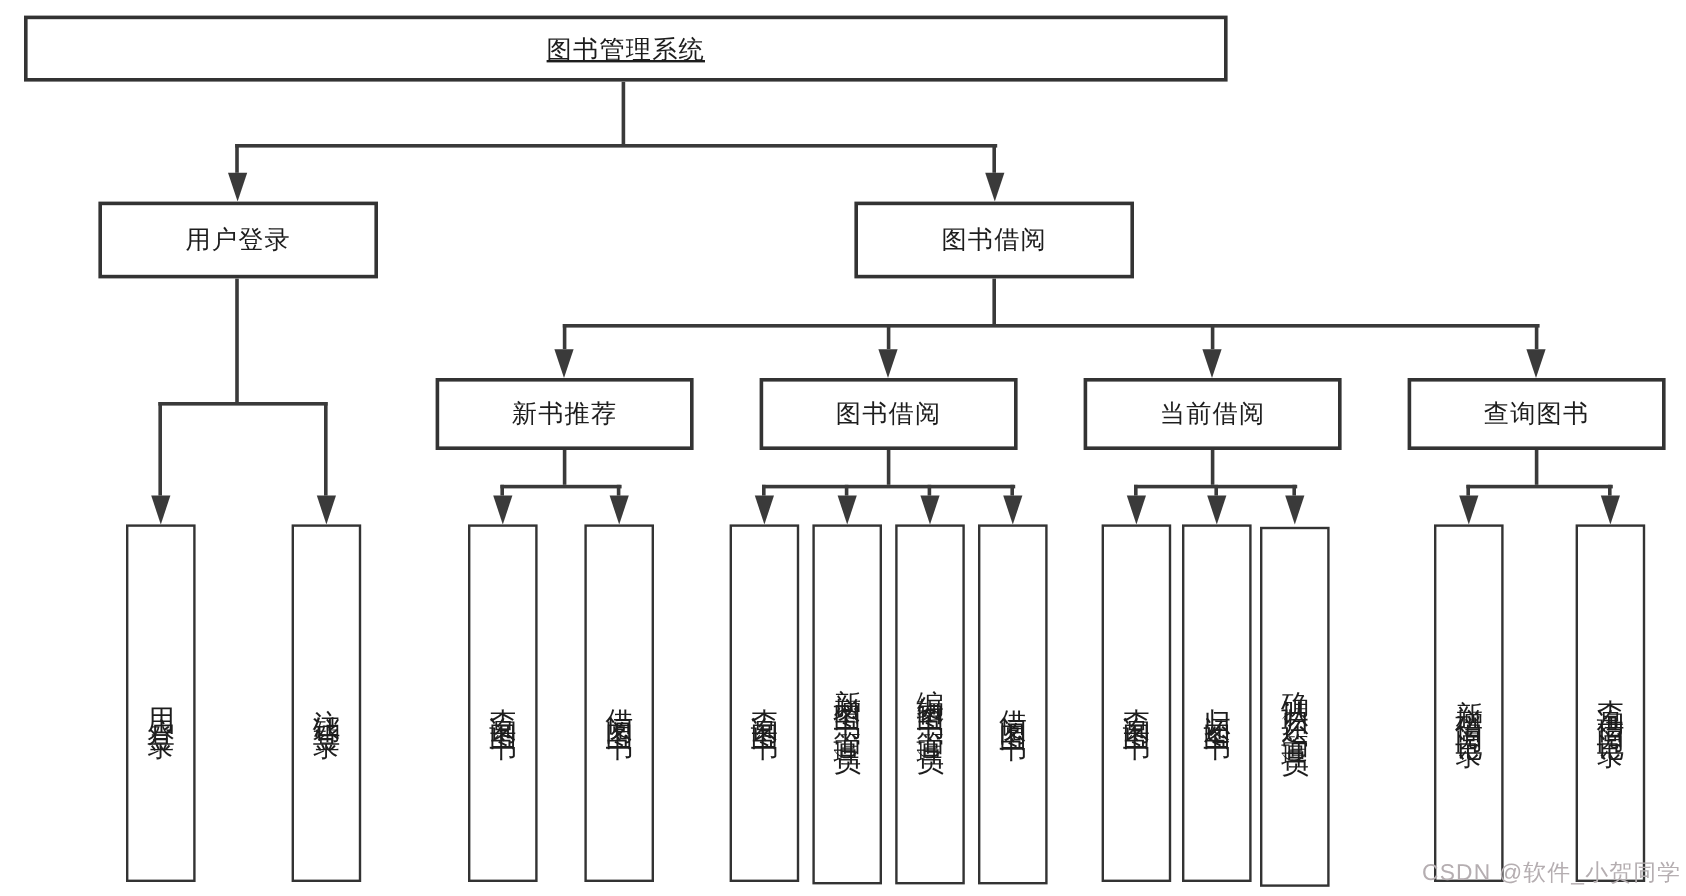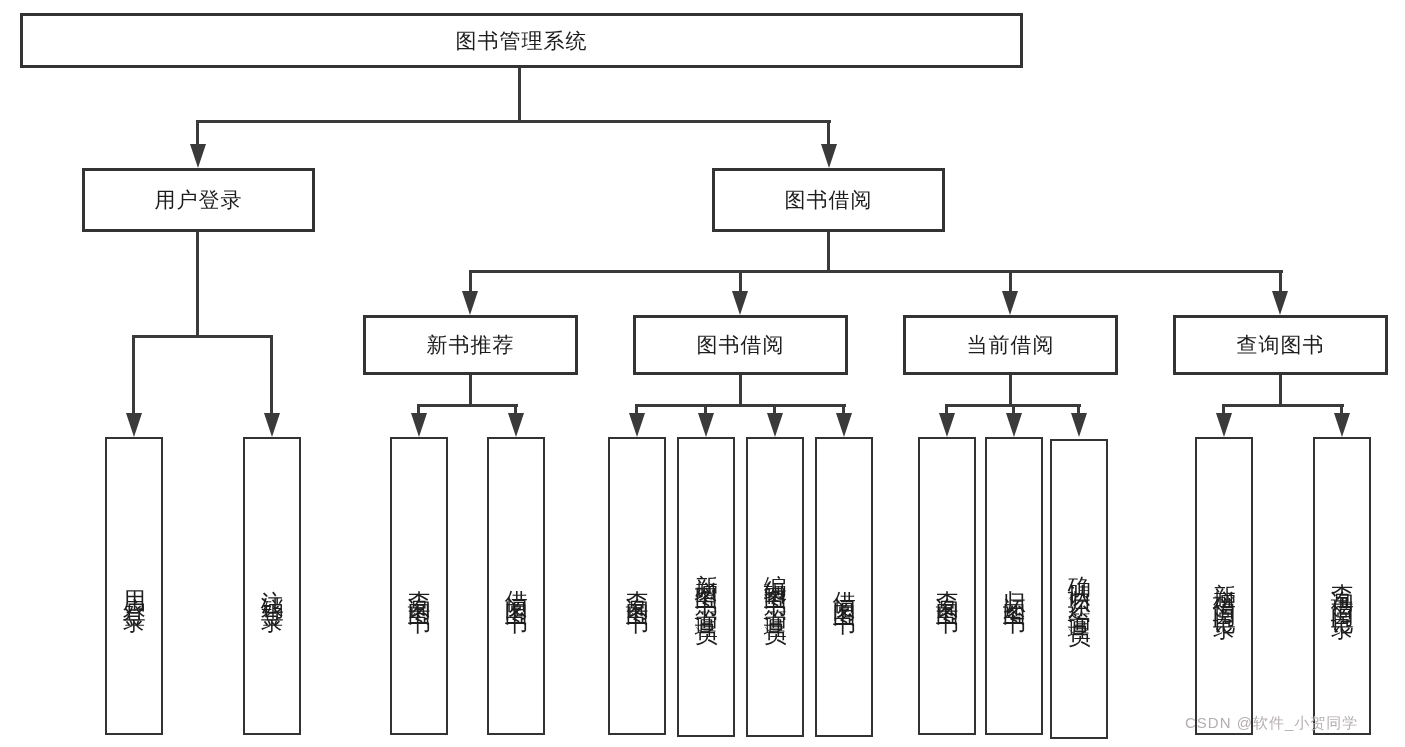--- a/index.html
+++ b/index.html
@@ -24,21 +24,21 @@
   }
   .hline,.vline{position:absolute;background:var(--line,#3a3a3a);}
   .hline{height:3px;}
   .vline{width:3px;}
   .arrow{
     position:absolute;width:0;height:0;
     border-left:8px solid transparent;border-right:8px solid transparent;
     border-top:24px solid var(--line,#3a3a3a);
   }
   .watermark{
-    position:absolute;font-size:15px;letter-spacing:1px;
+    position:absolute;font-size:19px;letter-spacing:1px;
     color:var(--watermark,#b5aeb1);white-space:nowrap;
   }
 </style>
 </head>
 <body>
 
 <div class="stage">
 
   <div class="vline" style="left:518px;top:68px;height:52px;"></div>
   <div class="hline" style="left:196px;top:120px;width:635px;"></div>
@@ -92,21 +92,21 @@
   <div class="arrow" style="left:1006px;top:413px;"></div>
   <div class="arrow" style="left:1071px;top:413px;"></div>
 
   <div class="vline" style="left:1279px;top:375px;height:29px;"></div>
   <div class="hline" style="left:1222px;top:404px;width:122px;"></div>
   <div class="vline" style="left:1222px;top:404px;height:9px;"></div>
   <div class="vline" style="left:1340px;top:404px;height:9px;"></div>
   <div class="arrow" style="left:1216px;top:413px;"></div>
   <div class="arrow" style="left:1334px;top:413px;"></div>
 
-  <div class="box" style="left:20px;top:13px;width:1003px;height:55px;">图书管理系统</div>
+  <div class="box" style="left:20px;top:13px;width:1003px;height:55px;text-decoration:underline;">图书管理系统</div>
 
   <div class="box" style="left:82px;top:168px;width:233px;height:64px;">用户登录</div>
   <div class="box" style="left:712px;top:168px;width:233px;height:64px;">图书借阅</div>
 
   <div class="box" style="left:363px;top:315px;width:215px;height:60px;">新书推荐</div>
   <div class="box" style="left:633px;top:315px;width:215px;height:60px;">图书借阅</div>
   <div class="box" style="left:903px;top:315px;width:215px;height:60px;font-family:Liberation Serif, serif;">当前借阅</div>
   <div class="box" style="left:1173px;top:315px;width:215px;height:60px;">查询图书</div>
 
   <div class="box leaf" style="left:105px;top:437px;width:58px;height:298px;">用户登录</div>

